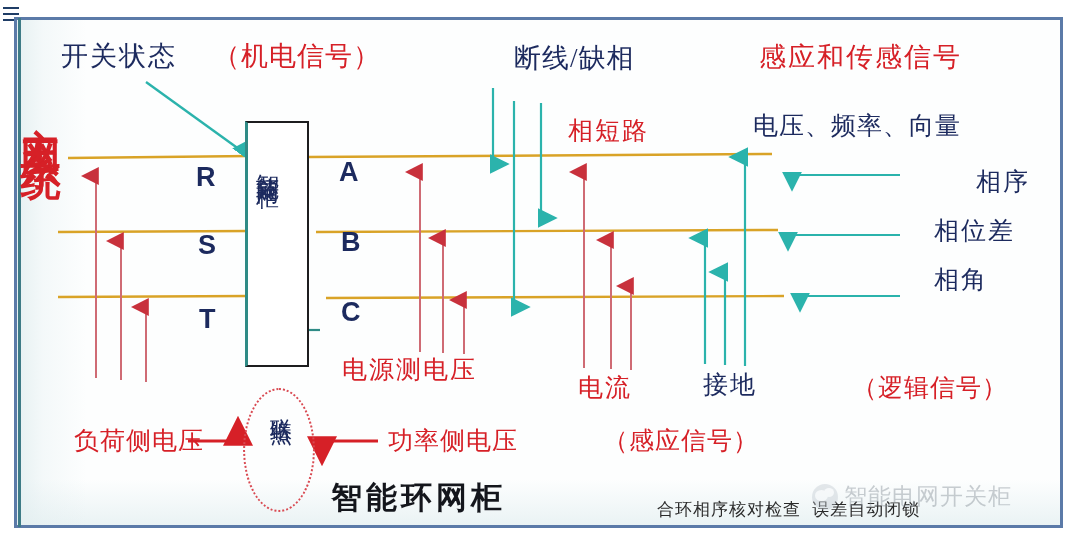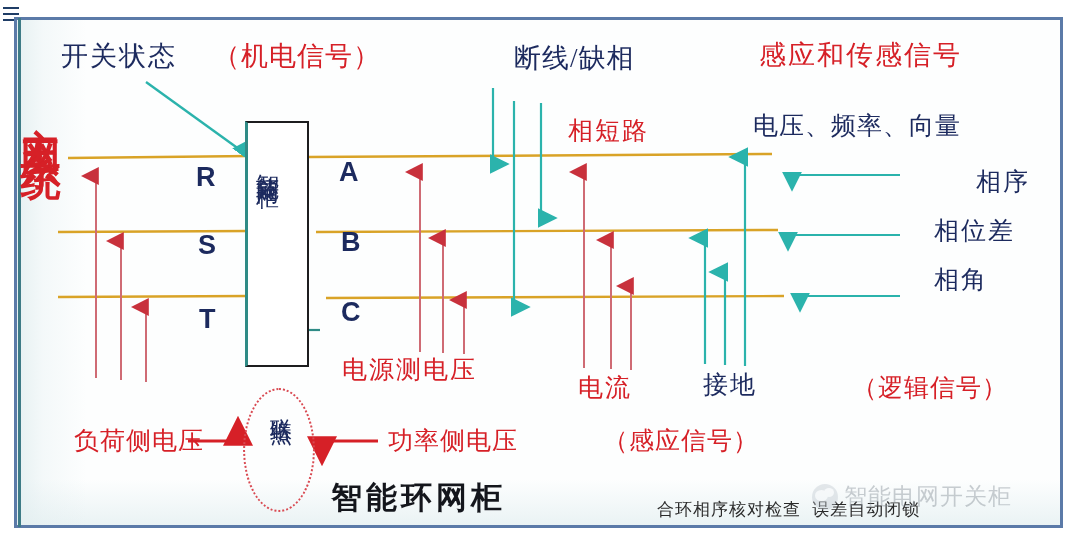--- a/index.html
+++ b/index.html
@@ -219,21 +219,21 @@
   <div id="tie"></div>
   <div id="tie-text" class="vert">联络点</div>
 
   <div class="lbl vert" id="main-grid">主网系统</div>
 
   <div class="lbl navy t-head" style="left:61px;top:43px;letter-spacing:2px;">开关状态</div>
   <div class="lbl red t-head-red" style="left:213px;top:43px;letter-spacing:1px;">（机电信号）</div>
 
   <div class="lbl navy t-head" style="left:466px;top:45px;letter-spacing:1px;margin-left:48px;">断线/缺相</div>
 
-  <div class="lbl red t-head-red" style="left:759px;top:44px;letter-spacing:2px;font-family:Liberation Mono, monospace;">感应和传感信号</div>
+  <div class="lbl red t-head-red" style="left:759px;top:44px;letter-spacing:2px;">感应和传感信号</div>
 
   <div class="lbl red t-mid" style="left:568px;top:118px;letter-spacing:2px;">相短路</div>
 
   <div class="lbl navy t-mid" style="left:753px;top:113px;letter-spacing:1px;">电压、频率、向量</div>
 
   <div class="lbl navy t-mid" style="left:934px;top:169px;letter-spacing:2px;margin-left:42px;">相序</div>
   <div class="lbl navy t-mid" style="left:934px;top:218px;letter-spacing:2px;">相位差</div>
   <div class="lbl navy t-mid" style="left:934px;top:267px;letter-spacing:2px;">相角</div>
 
   <div class="lbl red t-mid" style="left:852px;top:375px;letter-spacing:1px;">（逻辑信号）</div>

